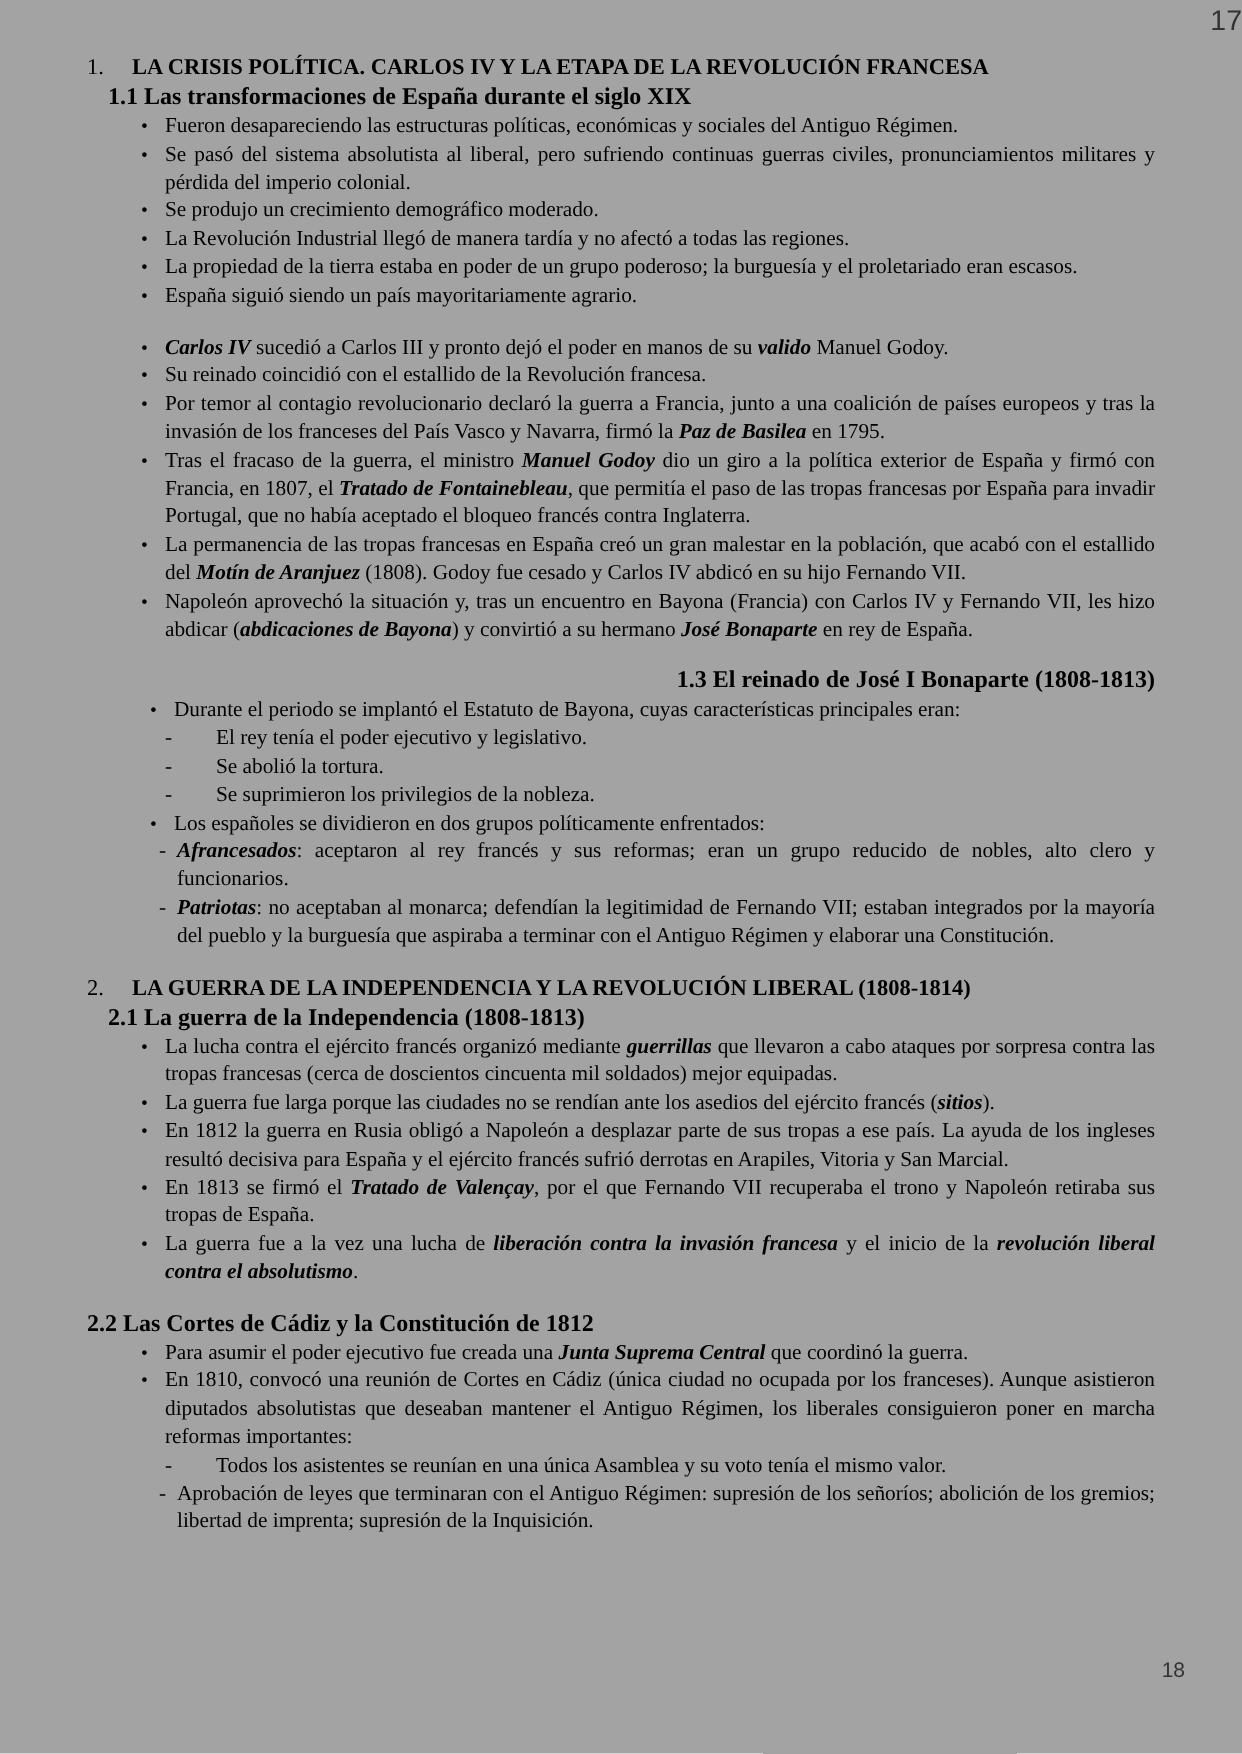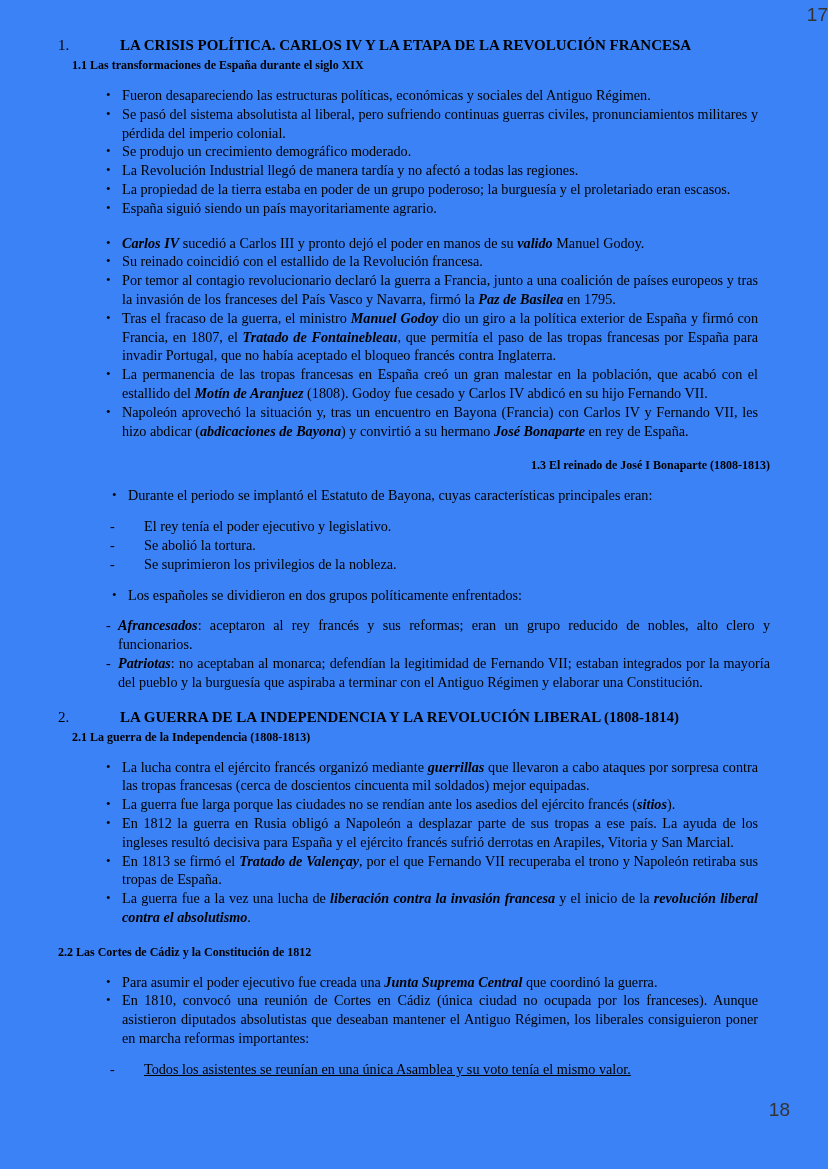--- a/index.html
+++ b/index.html
@@ -5,21 +5,21 @@
 <style>
   html, body {
     margin: 0;
     padding: 0;
     background: #ffffff;
   }
   .page {
     position: relative;
     width: 828px;
     height: 1169px;
-    background: #3b82f6;
+    background: #a3a3a3;
     box-sizing: border-box;
     font-family: "Liberation Serif", "DejaVu Serif", serif;
     color: #000000;
     overflow: hidden;
   }
   .content {
     position: absolute;
     left: 58px;
     top: 36px;
     width: 712px;
@@ -49,56 +49,56 @@
     font-family: "Liberation Sans", "DejaVu Sans", sans-serif;
     font-size: 19px;
     font-weight: normal;
     color: #333333;
   }
   .page-num-bottom {
     position: absolute;
     right: 38px;
     bottom: 48px;
     font-family: "Liberation Sans", "DejaVu Sans", sans-serif;
-    font-size: 19px;
+    font-size: 14px;
     color: #333333;
   }
 
   
   .sec-h1 {
     font-weight: bold;
     font-size: 15px;
     line-height: 19px;
     margin: 0 0 1px 0;
     display: flex;
   }
   .sec-h1 .num {
     width: 30px;
     flex: 0 0 30px;
     font-weight: normal;
   }
-  .sec-h1 .txt { flex: 1; margin-left: 32px; }
+  .sec-h1 .txt { flex: 1; }
 
   .sec-h2 {
     font-weight: bold;
-    font-size: 12px;
+    font-size: 16px;
     line-height: 18px;
     margin: 0 0 1px 0;
   }
   .sec-h2.ind-a { padding-left: 14px; }
   .sec-h2.ind-b { padding-left: 0px; }
   .sec-h2.ind-c { padding-left: 22px; text-align: right; }
   .sec-h2.ind-d { padding-left: 14px; }
 
   .blk { margin-bottom: 16px; }
 
   
   ul.bullets {
     list-style: none;
-    margin: 12px;
+    margin: 0;
     padding: 0;
   }
   ul.bullets > li {
     position: relative;
     padding-left: 16px;
     margin-left: 36px;
     font-size: 14.2px;
     line-height: 18.8px;
     text-align: justify;
     margin-bottom: 0px;
@@ -214,20 +214,21 @@
       </ul>
     </div>
 
     <div class="blk">
       <div class="sec-h2 ind-b">2.2 Las Cortes de Cádiz y la Constitución de 1812</div>
       <ul class="bullets">
         <li><span>Para asumir el poder ejecutivo fue creada una </span><span class="bi">Junta Suprema Central</span><span> que coordinó la guerra.</span></li>
         <li><span>En 1810, convocó una reunión de Cortes en Cádiz (única ciudad no ocupada por los franceses). Aunque asistieron diputados absolutistas que deseaban mantener el Antiguo Régimen, los liberales consiguieron poner en marcha reformas importantes:</span></li>
       </ul>
       <ul class="dashes tight-dash">
-        <li style="padding-left:34px;margin-left:52px;text-decoration:underline;">Todos los asistentes se reunían en una única Asamblea y su voto tenía el mismo valor.</li>
+        <li style="padding-left:34px;margin-left:52px;">Todos los asistentes se reunían en una única Asamblea y su voto tenía el mismo valor.</li>
+        <li>Aprobación de leyes que terminaran con el Antiguo Régimen: supresión de los señoríos; abolición de los gremios; libertad de imprenta; supresión de la Inquisición.</li>
       </ul>
     </div>
 
   </div>
 
   <div class="page-num-bottom">18</div>
 </div>
 
 </body></html>

